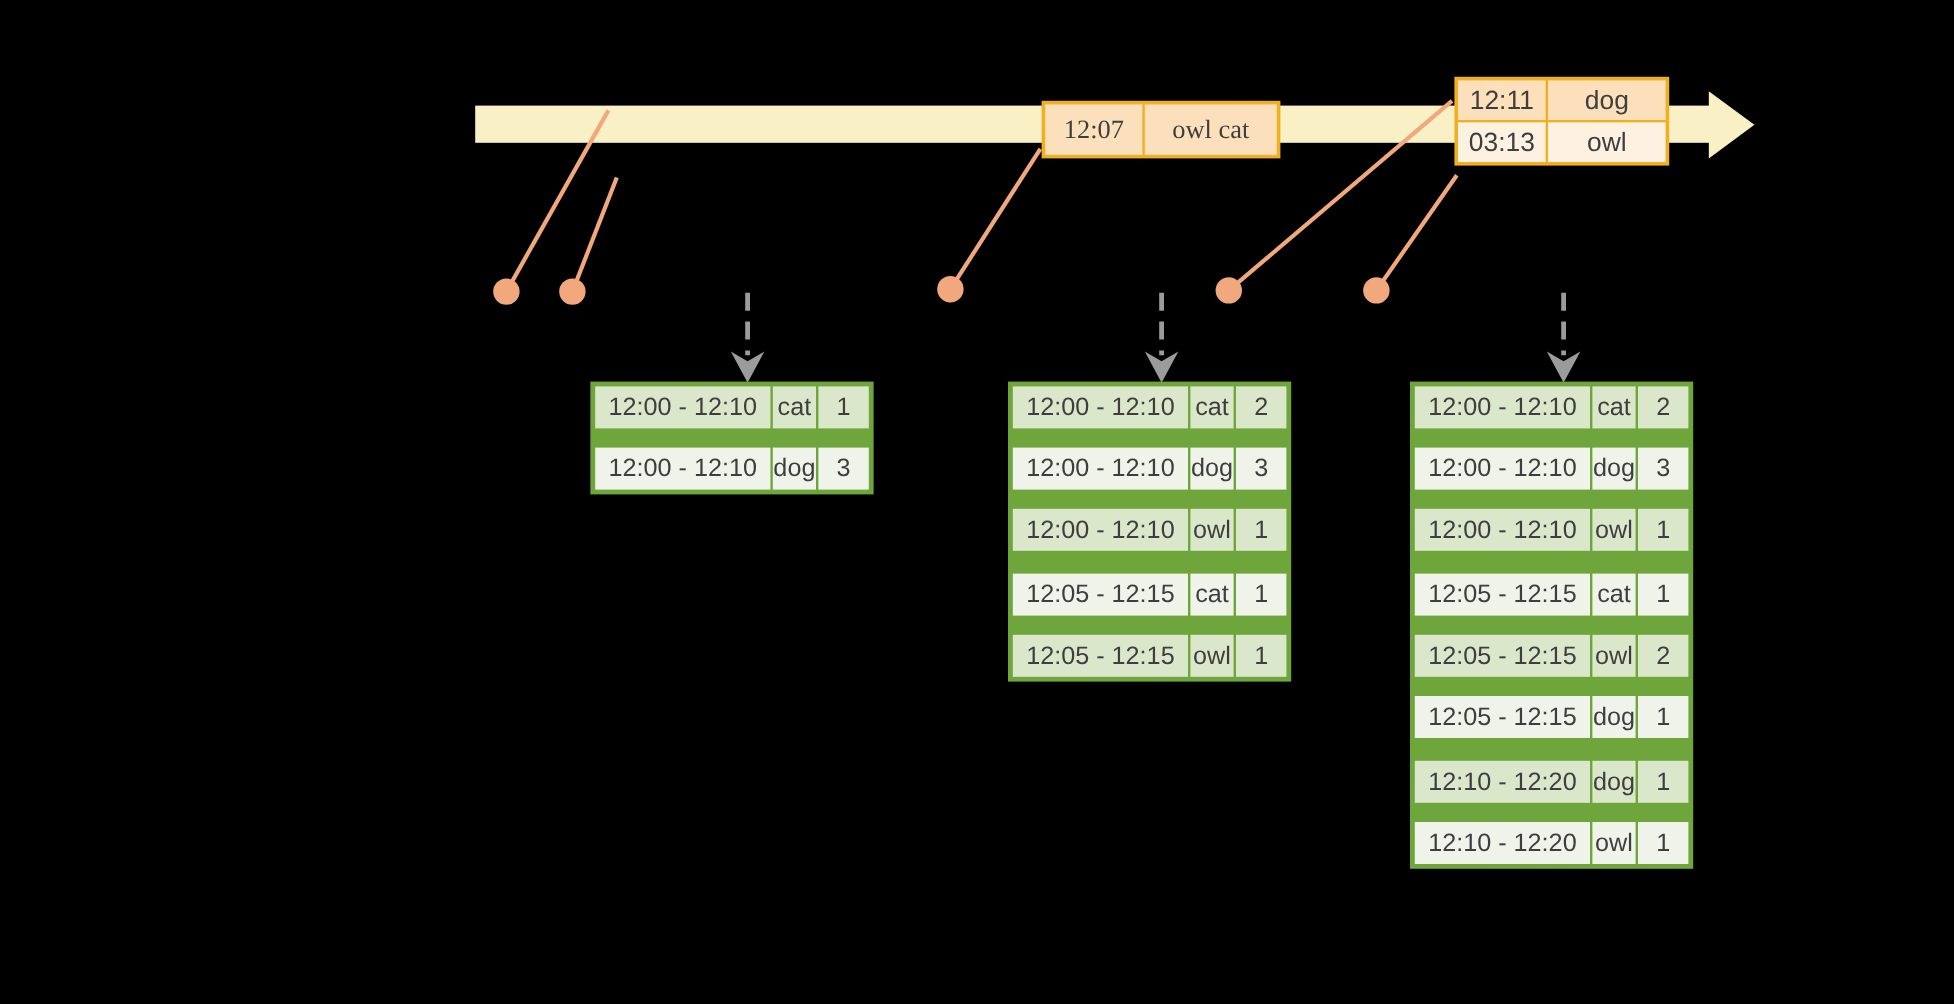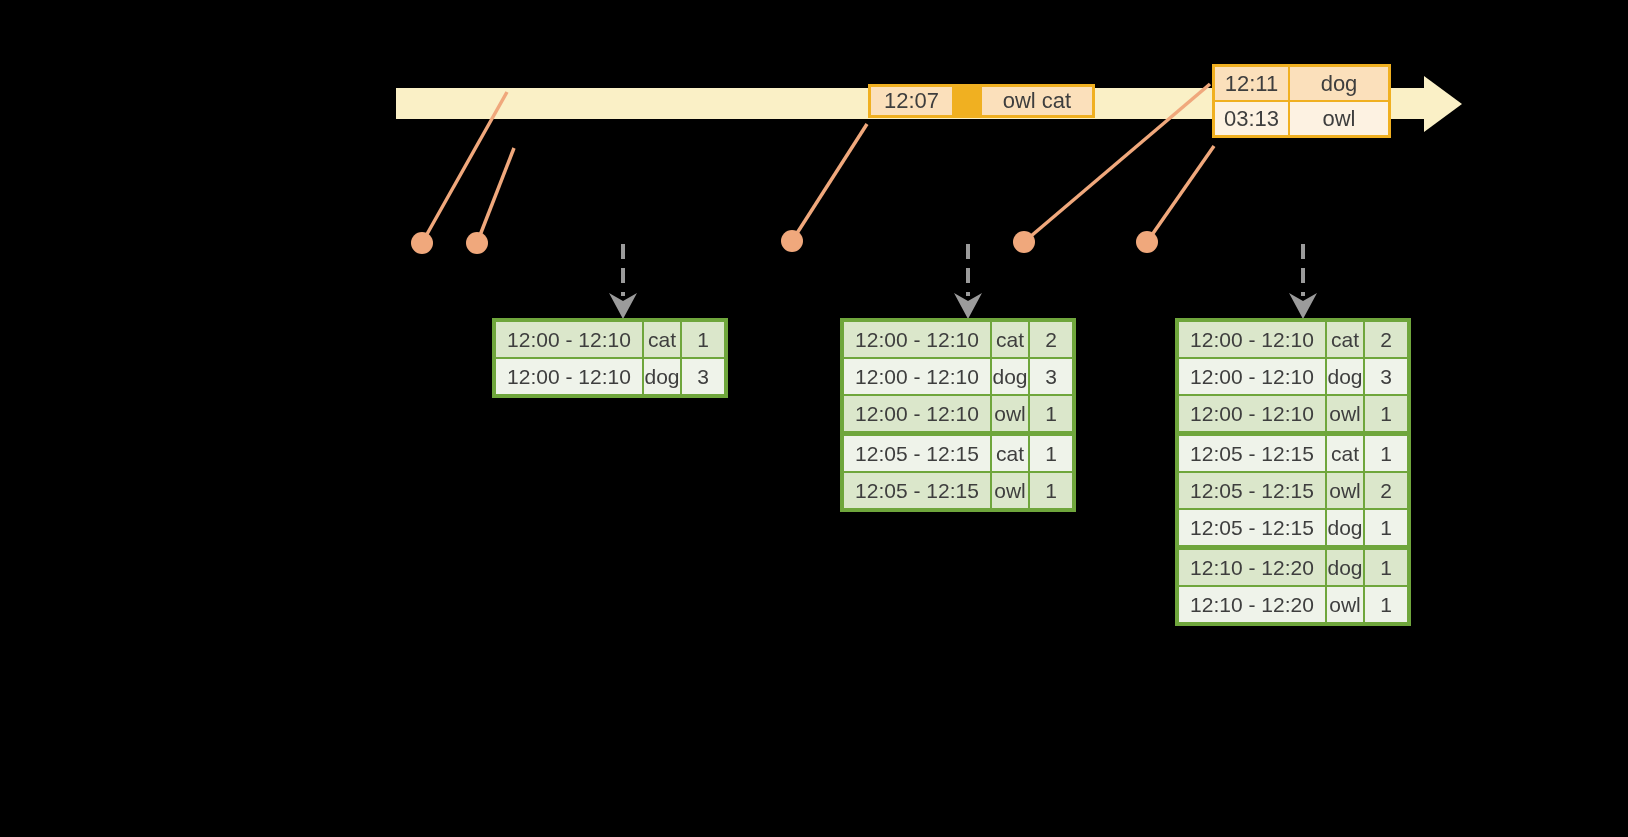--- a/index.html
+++ b/index.html
@@ -11,26 +11,26 @@
   .tl-shaft{position:absolute;left:396px;top:88px;width:1030px;height:31px;background:#faf0c6;z-index:0;}
   .tl-head{position:absolute;left:1424px;top:76px;width:0;height:0;z-index:0;
     border-left:38px solid #faf0c6;border-top:28px solid transparent;border-bottom:28px solid transparent;}
   
   .event-table{position:absolute;z-index:2;background:#f0b021;padding:3px;display:flex;flex-direction:column;gap:2px;}
   .event-table .row{display:flex;gap:2px;}
   .event-table .cell{display:flex;align-items:center;justify-content:center;font-size:22px;}
   .event-table .row:nth-child(odd) .cell{background:#fbe0bb;}
   .event-table .row:nth-child(even) .cell{background:#fdf2e2;}
   .et1{left:505px;top:63px;}  .et1 .c-time{width:99px;}  .et1 .c-words{width:110px;} .et1 .cell{height:36px;}
-  .et2{left:868px;top:84px;}  .et2 .c-time{width:81px;}  .et2 .c-words{width:110px;margin-left:28px;} .et2 .cell{height:28px;}
+  .et2{left:868px;top:84px;}  .et2 .c-time{width:81px;}  .et2 .c-words{width:110px;} .et2 .cell{height:42px;font-family:Liberation Serif, serif;}
   .et3{left:1212px;top:64px;} .et3 .c-time{width:73px;}  .et3 .c-words{width:98px;}  .et3 .cell{height:33px;}
   
   #overlay{position:absolute;left:0;top:0;z-index:1;pointer-events:none;}
   
-  .result-table{position:absolute;top:318px;z-index:2;background:#6fa63c;padding:4px;display:flex;flex-direction:column;gap:2px;}
+  .result-table{position:absolute;top:318px;z-index:2;background:#6fa63c;padding:4px;display:flex;flex-direction:column;gap:16px;}
   .result-table .row{display:flex;gap:2px;}
   .result-table .row.group-sep{margin-top:3px;}
   .result-table .cell{display:flex;align-items:center;justify-content:center;font-size:21px;height:35px;}
   .result-table .row:nth-child(odd) .cell{background:#dbe7cb;}
   .result-table .row:nth-child(even) .cell{background:#eff3ea;}
   .result-table .c-window{width:146px;}
   .result-table .c-word{width:36px;}
   .result-table .c-count{width:42px;}
   .rt1{left:492px;} .rt2{left:840px;} .rt3{left:1175px;}
 </style>

